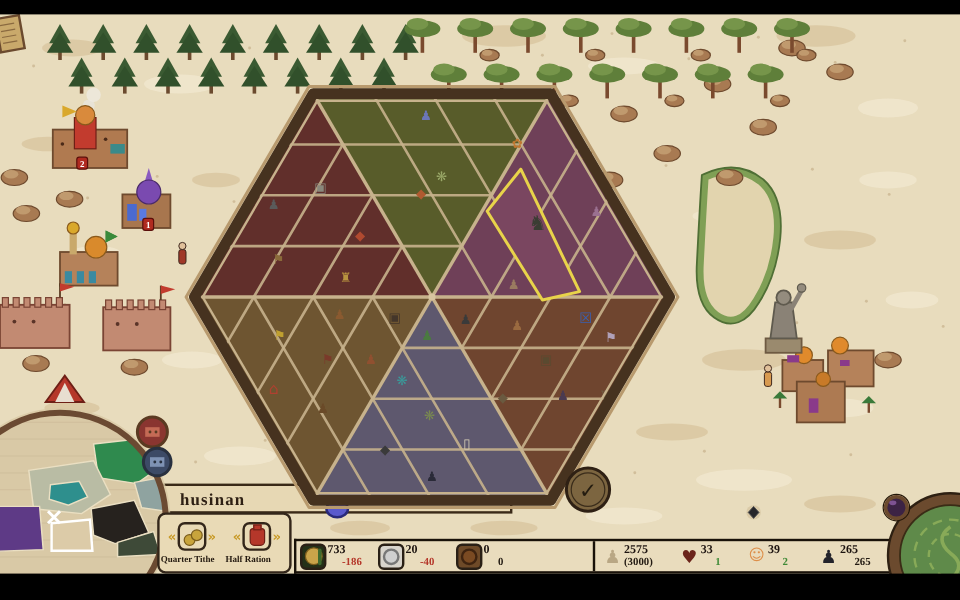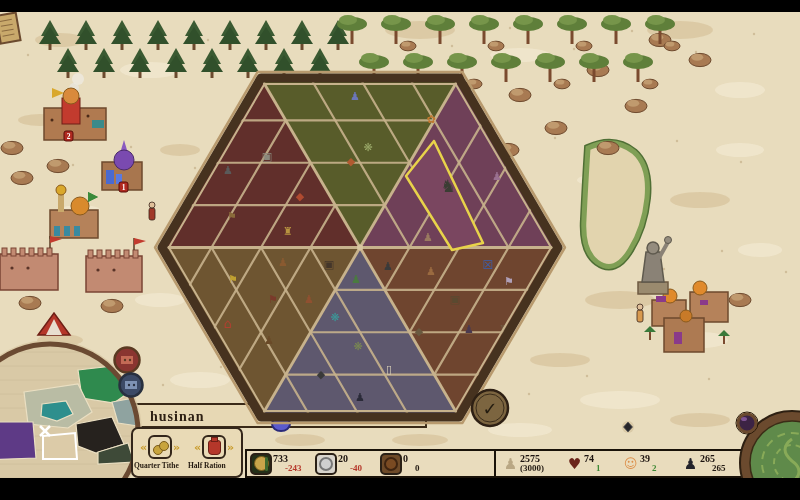--- a/index.html
+++ b/index.html
@@ -562,21 +562,21 @@
   </div>
 
   <div class="res-bar">
     <div class="res-entry w62">
       <span class="res-icon food-bg">
           <span class="plate"></span>
           <span class="sprig"></span>
         </span>
       <span class="nums">
         <span class="v">733</span>
-        <span class="d" style="color: rgb(181, 55, 42);">-243</span>
+        <span class="d" style="color: rgb(181, 55, 42);">-186</span>
       </span>
     </div>
     <div class="res-entry w62">
       <span class="res-icon silver-bg">
           <span class="scoin"></span>
         </span>
       <span class="nums">
         <span class="v">20</span>
         <span class="d" style="color: rgb(181, 55, 42);">-40</span>
       </span>
@@ -595,21 +595,21 @@
       <div class="stat w64">
         <span class="sg sg-pop">♟</span>
         <span class="nums">
           <span class="v">2575</span>
           <span class="d" style="margin-left:0;color:#221a12">(3000)</span>
         </span>
       </div>
       <div class="stat w56">
         <span class="sg sg-heart">♥</span>
         <span class="nums">
-          <span class="v">74</span>
+          <span class="v">33</span>
           <span class="d" style="color: rgb(63, 138, 54);">1</span>
         </span>
       </div>
       <div class="stat w58">
         <span class="sg sg-face">☺</span>
         <span class="nums">
           <span class="v">39</span>
           <span class="d" style="color: rgb(63, 138, 54);">2</span>
         </span>
       </div>

